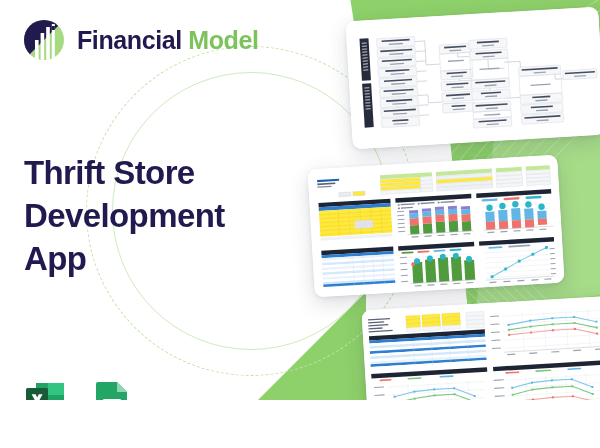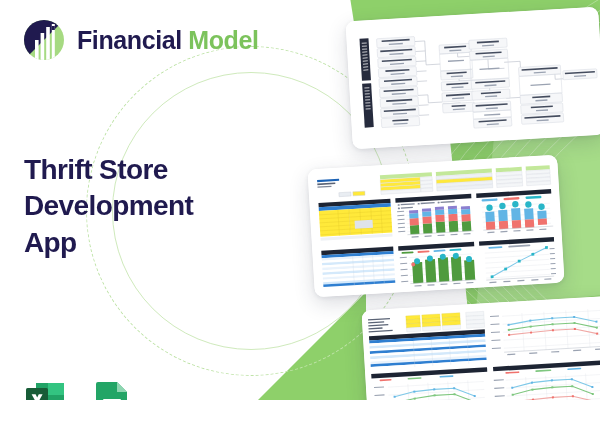--- a/index.html
+++ b/index.html
@@ -107,21 +107,21 @@
   .logo-text .w1 { color: #201a4f; }
   .logo-text .w2 { color: #7cc35c; }
 
   
   .headline {
     position: absolute;
     left: 24px; top: 152px;
     width: 300px;
     z-index: 8;
     color: #201a4f;
-    font-size: 28px;
+    font-size: 33px;
     line-height: 1.30;
     font-weight: 700;
     letter-spacing: -0.6px;
   }
   .headline .ln { display: block; }
 
   
   .formats {
     position: absolute;
     left: 22px; top: 378px;

